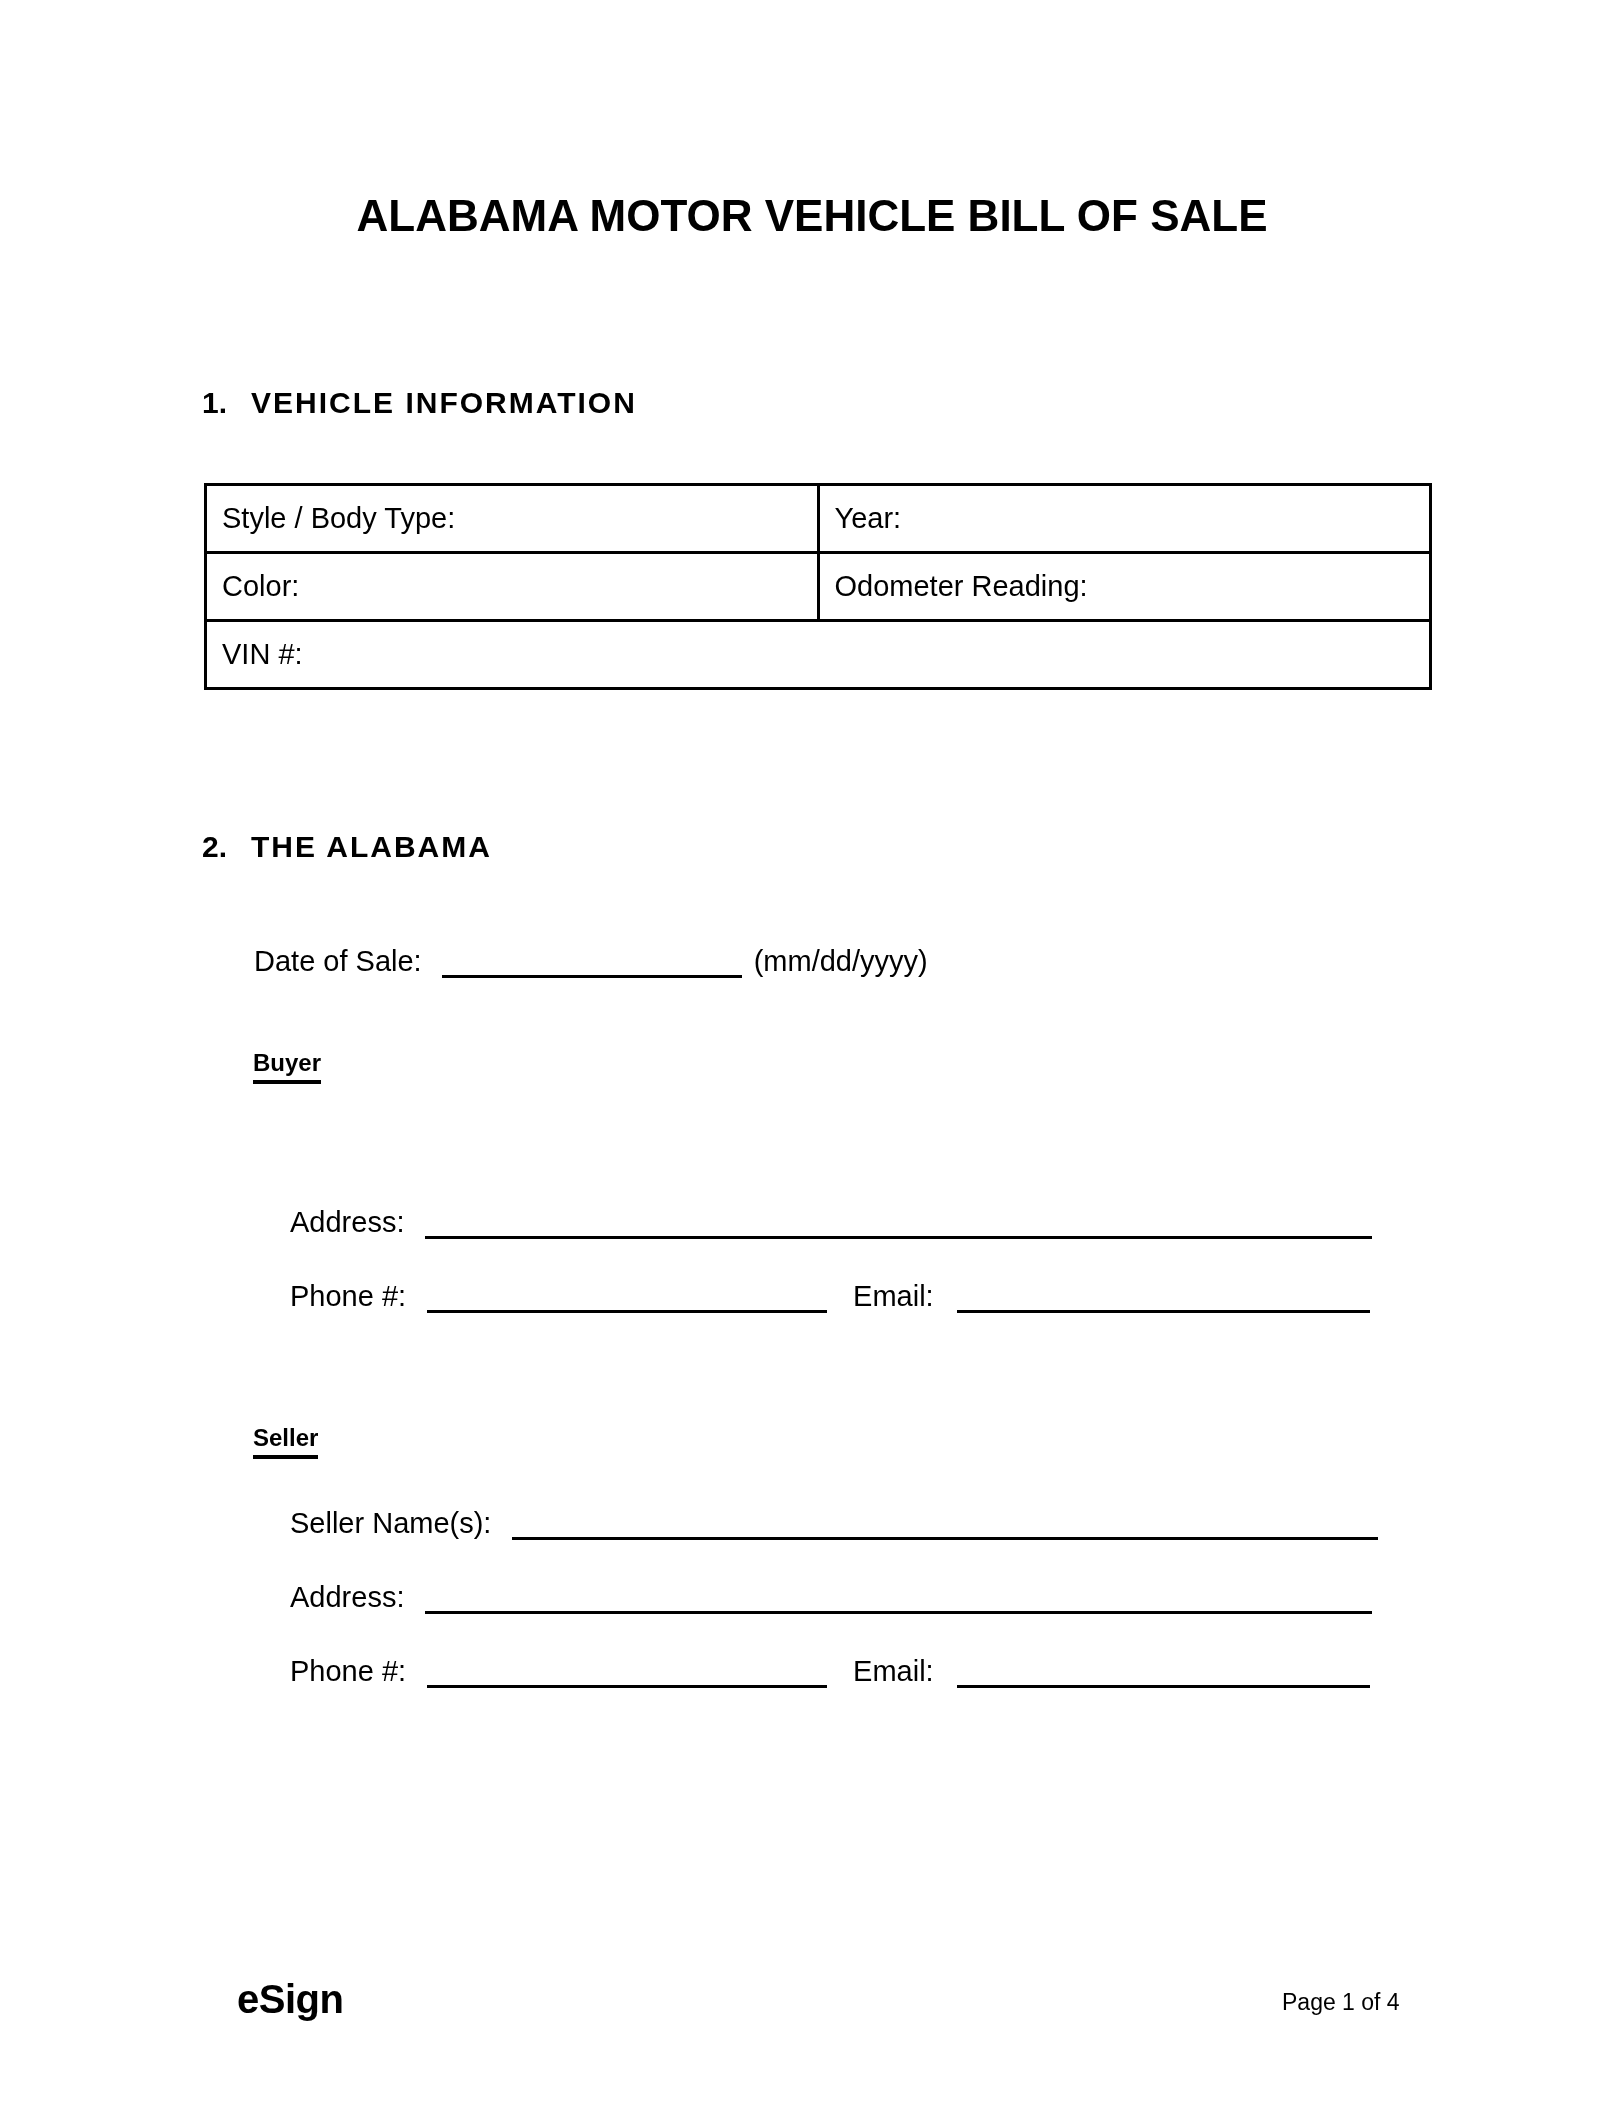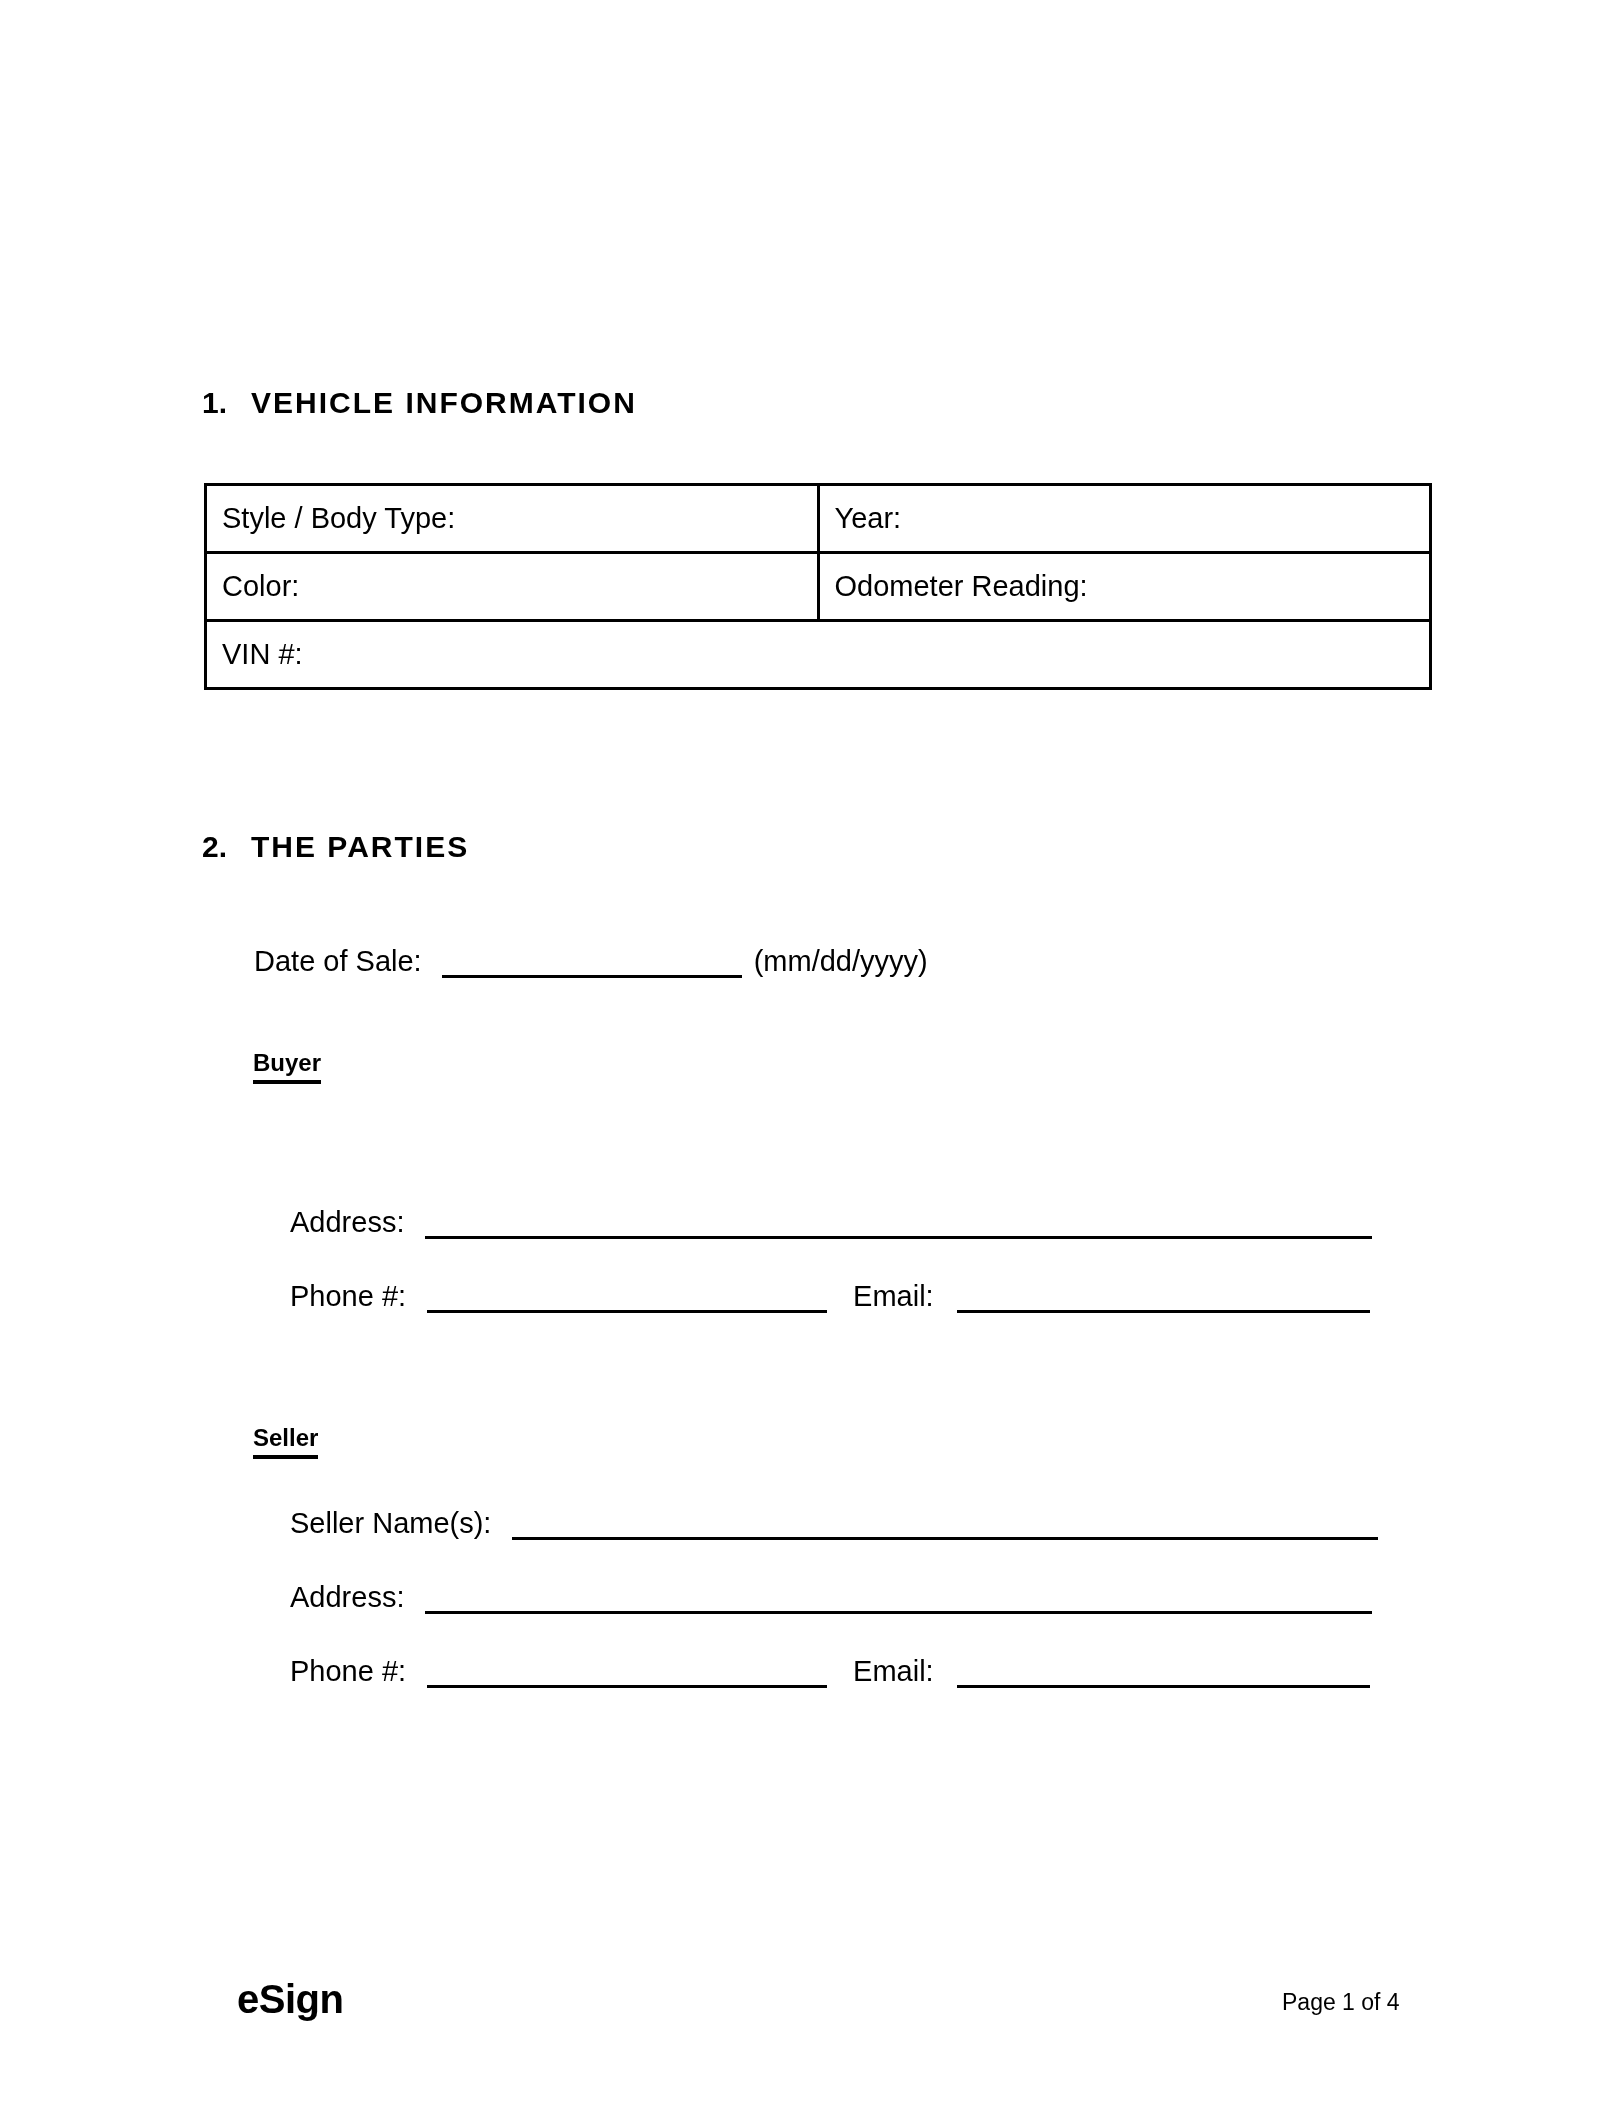--- a/index.html
+++ b/index.html
@@ -100,20 +100,21 @@
     left:1282px; top:1991px;
     font-size:23px;
     line-height:1;
   }
 </style>
 </head>
 <body>
 
 <div class="page">
 
+  <div class="abs doc-title">ALABAMA MOTOR VEHICLE BILL OF SALE</div>
 
   <div class="abs sec-heading" id="sec1">
     <span class="sec-num">1.</span><span>VEHICLE INFORMATION</span>
   </div>
 
   <table class="vtable">
     <tbody>
     <tr>
       <td><span>Style / Body Type:</span></td>
       <td><span>Year:</span></td>
@@ -122,21 +123,21 @@
       <td><span>Color:</span></td>
       <td><span>Odometer Reading:</span></td>
     </tr>
     <tr>
       <td colspan="2"><span>VIN #:</span></td>
     </tr>
   </tbody>
     </table>
 
   <div class="abs sec-heading" id="sec2">
-    <span class="sec-num">2.</span><span>THE PARTIES</span>
+    <span class="sec-num">2.</span><span>THE ALABAMA</span>
   </div>
 
   <div class="line-row" id="date-row">
     <span class="lbl">Date of Sale:</span>
     <span class="fline"></span>
     <span class="hint">(mm/dd/yyyy)</span>
   </div>
 
   <div class="party-heading" id="buyer-heading">Buyer</div>
 

